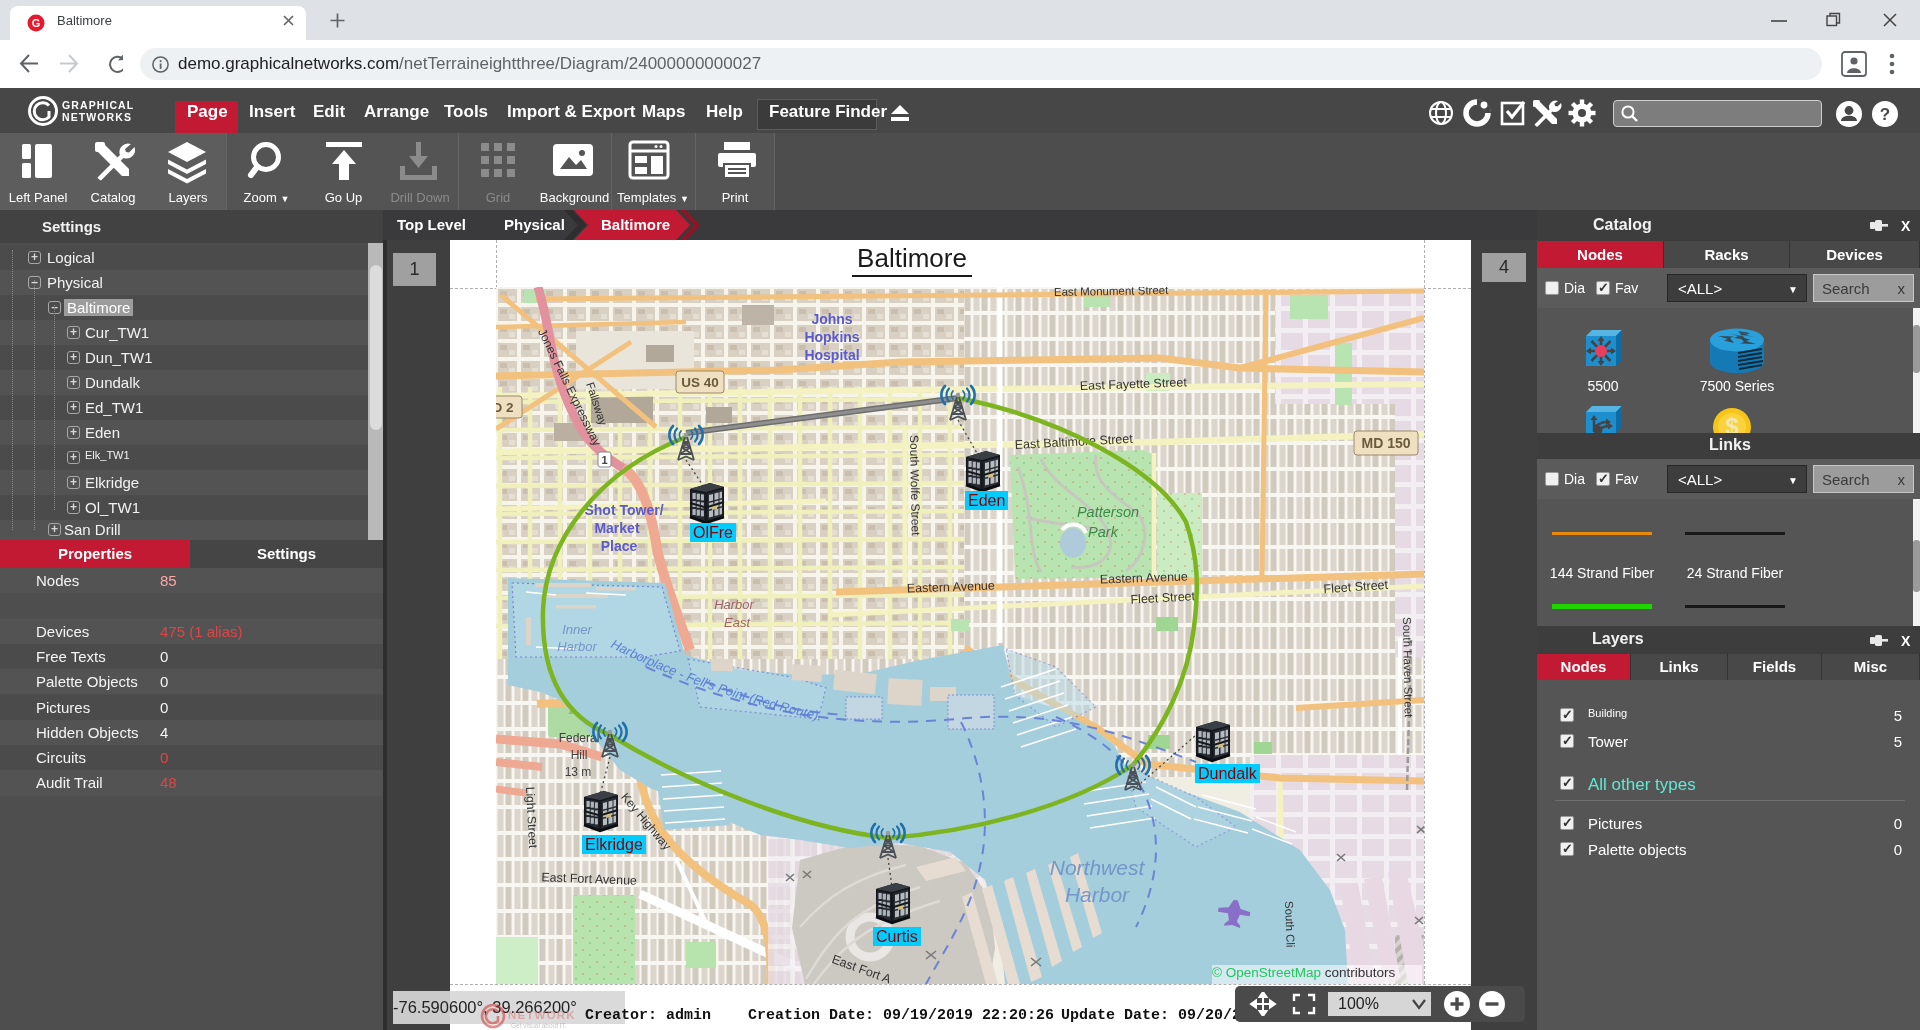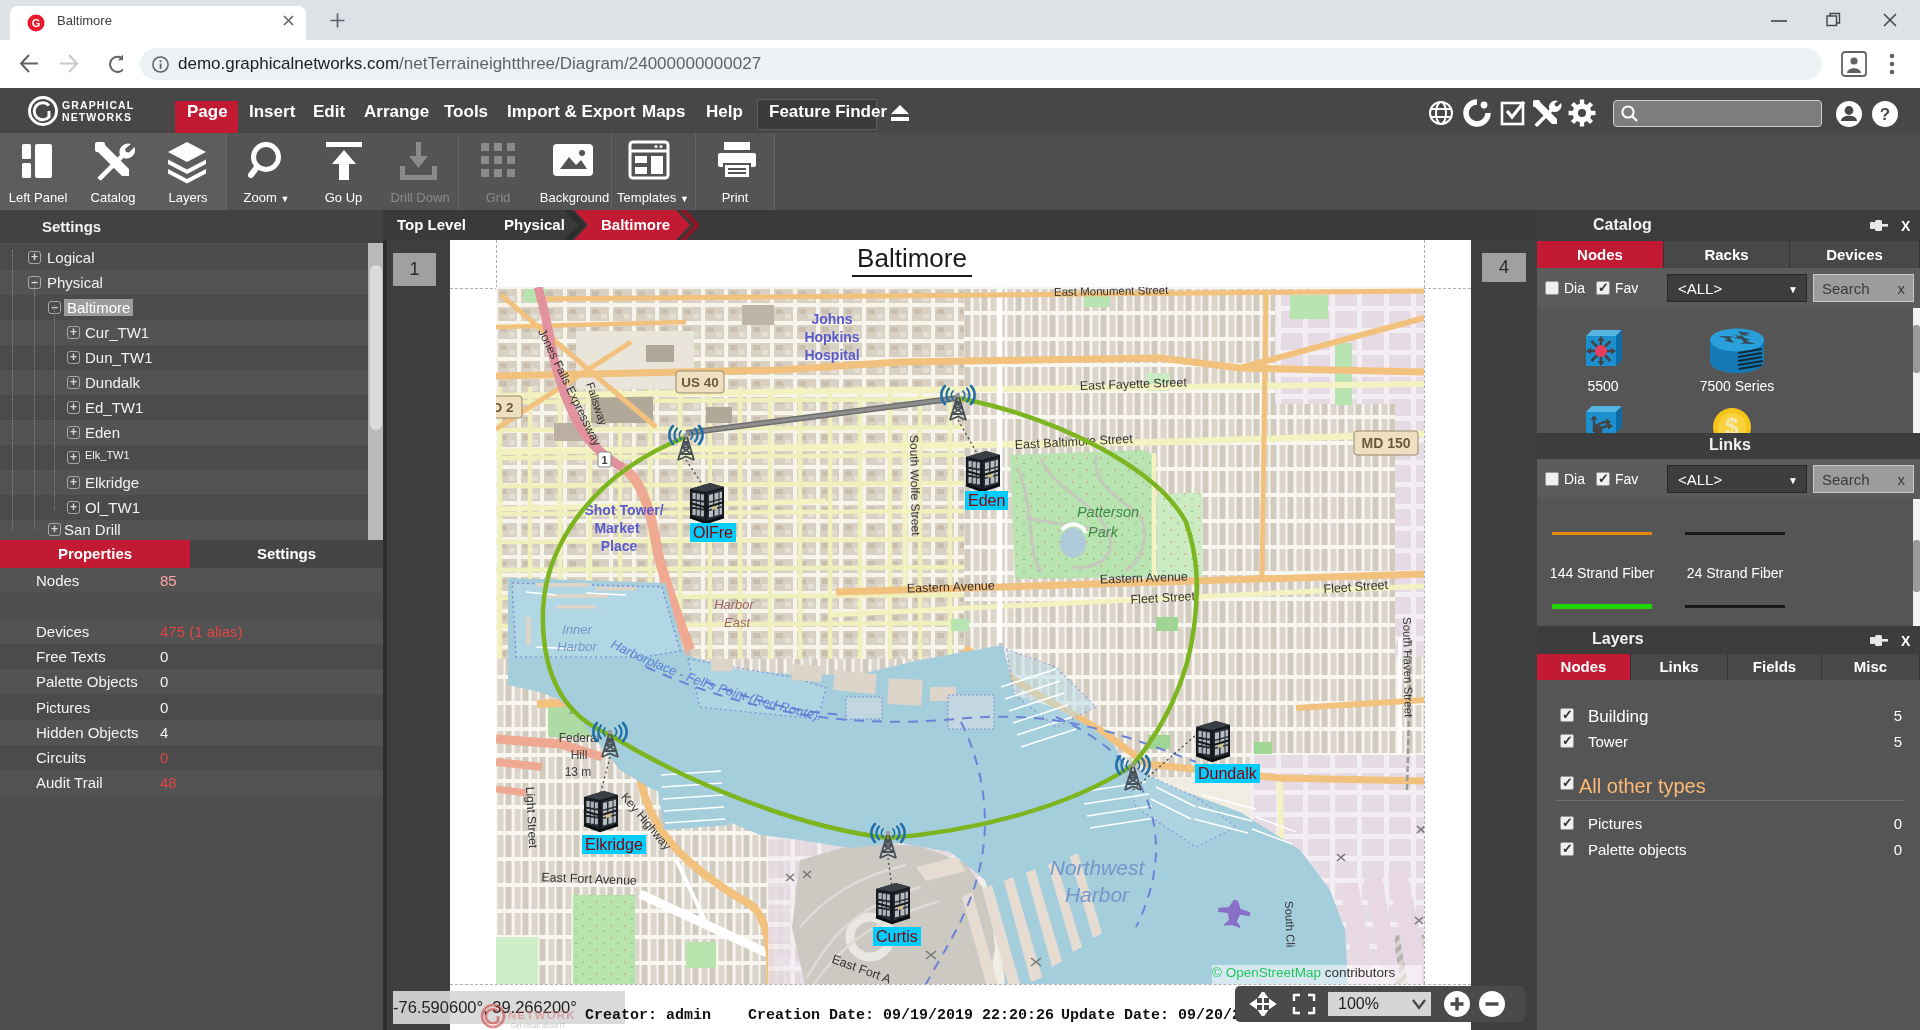--- a/index.html
+++ b/index.html
@@ -822,31 +822,31 @@
         </svg>
     </div>
     <div class="ptab red" style="left:0;top:444px;width:94px;height:26px;line-height:26px">Nodes</div>
     <div class="ptab" style="left:94px;top:444px;width:97px;height:26px;line-height:26px">Links</div>
     <div class="ptab" style="left:191px;top:444px;width:94px;height:26px;line-height:26px">Fields</div>
     <div class="ptab" style="left:285px;top:444px;width:98px;height:26px;line-height:26px">Misc</div>
     <div class="abs" style="left:0;top:470px;width:383px;height:350px;background:#555"></div>
     <div class="ck" style="left:23px;top:498px">
         <div class="ckm">✓</div>
       </div>
-      <div class="abs" style="left:51px;top:497px;color:#fff;font-size:17px">Building</div>
+      <div class="abs" style="left:51px;top:497px;color:#fff;font-size:11px">Building</div>
       <div class="abs" style="left:340px;top:497px;width:25px;text-align:right;color:#fff;font-size:15px">5</div>
     <div class="ck" style="left:23px;top:524px">
         <div class="ckm">✓</div>
       </div>
       <div class="abs" style="left:51px;top:523px;color:#fff;font-size:15px">Tower</div>
       <div class="abs" style="left:340px;top:523px;width:25px;text-align:right;color:#fff;font-size:15px">5</div>
     <div class="ck" style="left:23px;top:566px">
         <div class="ckm">✓</div>
       </div>
-      <div class="abs" style="left:42px;top:565px;color:#fdba74;font-size:20px">All other types</div>
+      <div class="abs" style="left:51px;top:565px;color:#5eead4;font-size:17px">All other types</div>
     <div class="abs" style="left:18px;top:590px;width:350px;height:1px;background:#6e6e6e"></div>
     <div class="ck" style="left:23px;top:606px">
         <div class="ckm">✓</div>
       </div>
       <div class="abs" style="left:51px;top:605px;color:#fff;font-size:15px">Pictures</div>
       <div class="abs" style="left:340px;top:605px;width:25px;text-align:right;color:#fff;font-size:15px">0</div>
     <div class="ck" style="left:23px;top:632px">
         <div class="ckm">✓</div>
       </div>
       <div class="abs" style="left:51px;top:631px;color:#fff;font-size:15px">Palette objects</div>

